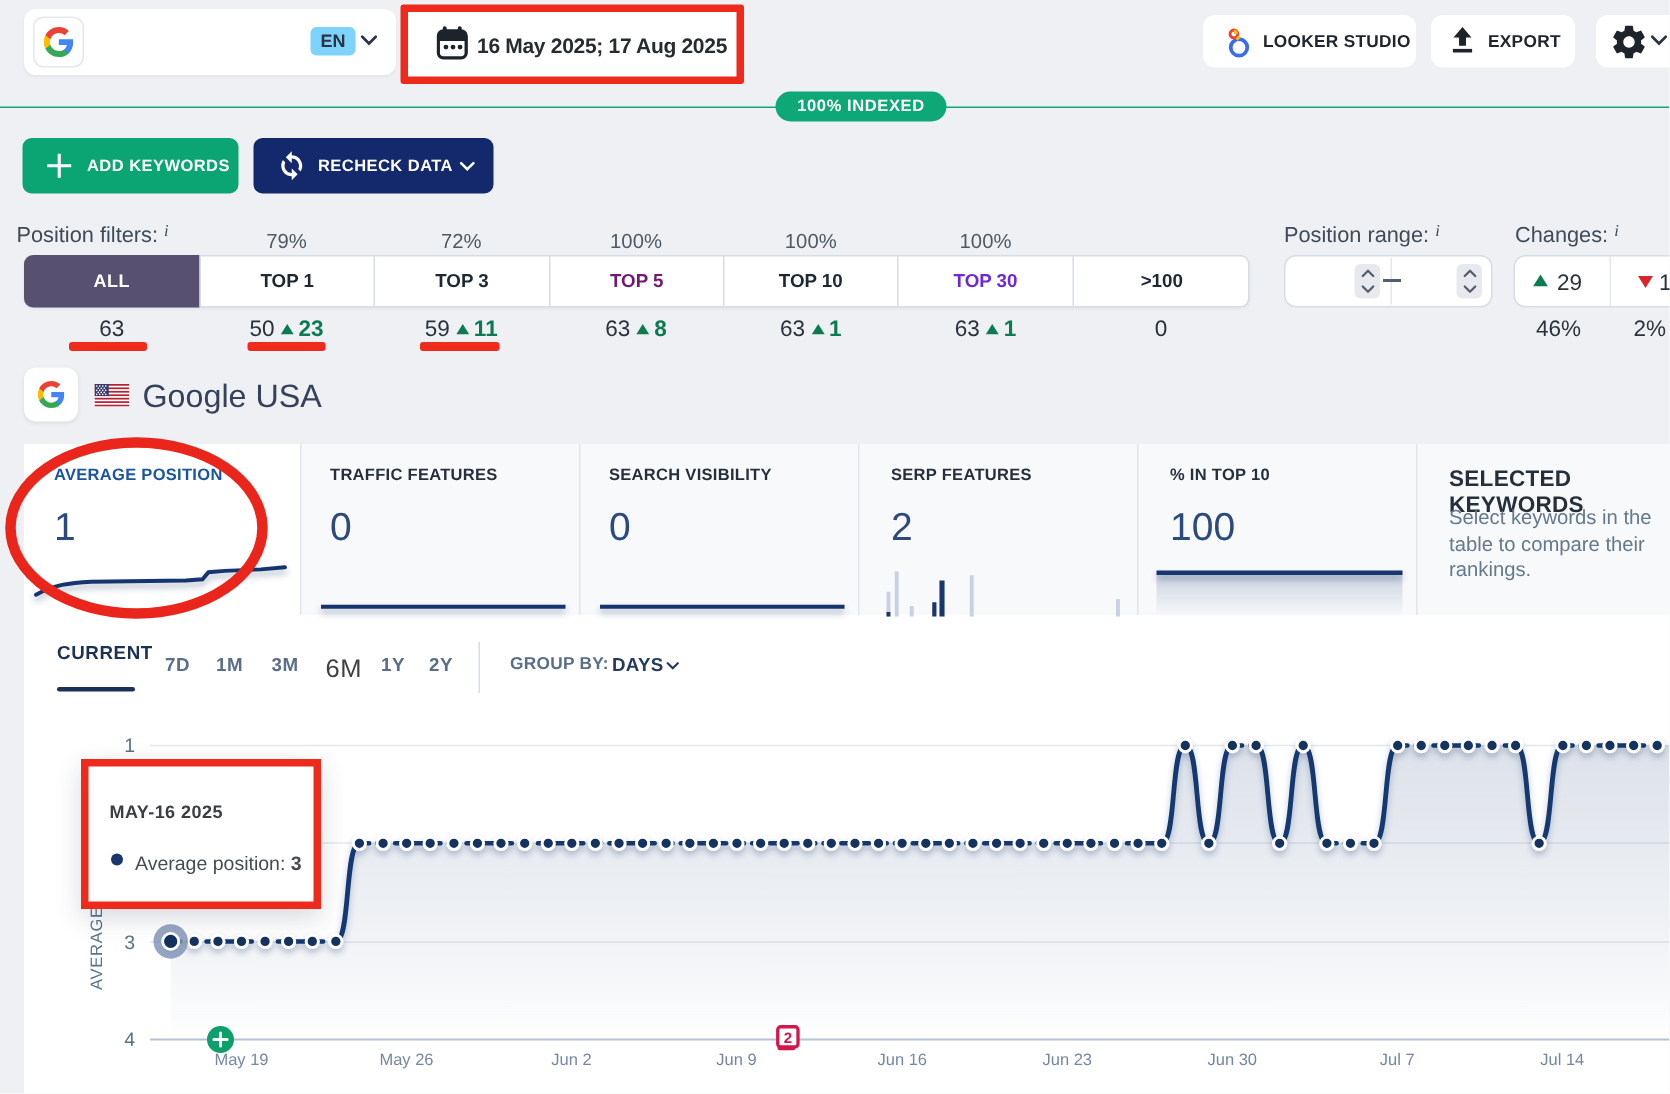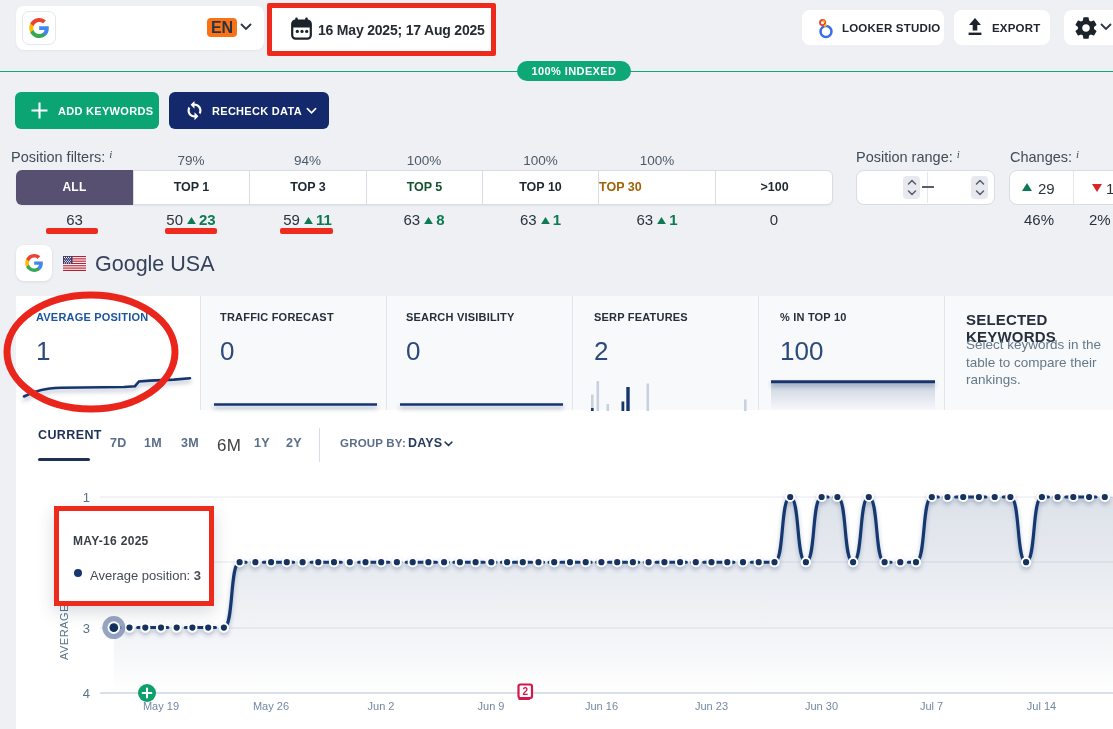--- a/index.html
+++ b/index.html
@@ -12,21 +12,21 @@
 <div id="page">
 
 <div class="abs white" style="left:16px;top:6px;width:248px;height:44px;border-radius:8px;box-shadow:0 1px 2px rgba(30,40,70,.05);"></div>
 <div class="abs" style="left:22px;top:11px;width:34px;height:34px;background:#fff;border:1px solid #e4e7ed;border-radius:7px;"></div>
 <svg class="abs" style="left:29px;top:18px;" width="20" height="20" viewBox="0 0 533.5 544.3">
       <path fill="#4285F4" d="M533.5 278.4c0-18.5-1.5-37.1-4.7-55.3H272.1v104.8h147c-6.1 33.8-25.7 63.7-54.4 82.7v68h87.7c51.5-47.4 81.1-117.4 81.1-200.2z"></path>
 <path fill="#34A853" d="M272.1 544.3c73.4 0 135.3-24.1 180.4-65.7l-87.7-68c-24.4 16.6-55.9 26-92.6 26-71 0-131.2-47.9-152.8-112.3H28.9v70.1c46.2 91.9 140.3 149.9 243.2 149.9z"></path>
 <path fill="#FBBC04" d="M119.3 324.3c-11.4-33.8-11.4-70.4 0-104.2V150H28.9c-38.6 76.9-38.6 167.5 0 244.4l90.4-70.1z"></path>
 <path fill="#EA4335" d="M272.1 107.7c38.8-.6 76.3 14 104.4 40.8l77.7-77.7C405 24.6 339.7-.8 272.1 0 169.2 0 75.1 58 28.9 150l90.4 70.1c21.5-64.5 81.8-112.4 152.8-112.4z"></path>
     </svg>
-<div class="abs" style="left:207px;top:18px;width:30px;height:19px;background:#f97316;border-radius:4px;color:#2b3442;font-size:16px;font-weight:bold;text-align:center;line-height:19px;">EN</div>
+<div class="abs" style="left:207px;top:18px;width:30px;height:19px;background:#7dd3fc;border-radius:4px;color:#2b3442;font-size:12px;font-weight:bold;text-align:center;line-height:19px;">EN</div>
 <svg class="abs" style="left:240px;top:23px;" width="12" height="8" viewBox="0 0 12 8">
       <path d="M1.5 1.5 L6 6 L10.5 1.5" fill="none" stroke="#2b3442" stroke-width="1.8" stroke-linecap="round"></path>
     </svg>
 
 <div class="abs" style="left:267px;top:3px;width:229px;height:53px;border:5px solid #ee2a1c;background:#fff;border-radius:2px;"></div>
 <div class="abs white" style="left:274px;top:10px;width:215px;height:39px;"></div>
 <svg class="abs" style="left:291px;top:16px;" width="22" height="24" viewBox="0 0 22 24">
 <rect x="4.2" y="1.5" width="2.6" height="5" rx="1.2" fill="#1d232b"></rect>
 <rect x="14.2" y="1.5" width="2.6" height="5" rx="1.2" fill="#1d232b"></rect>
 <rect x="1.2" y="4.6" width="18.6" height="18" rx="3.4" fill="none" stroke="#1d232b" stroke-width="2.2"></rect>
@@ -73,32 +73,32 @@
     </svg>
 <div class="abs" style="left:212px;top:105px;font-size:11px;font-weight:bold;color:#fff;letter-spacing:.3px;">RECHECK DATA</div>
 <svg class="abs" style="left:306px;top:107px;" width="11" height="8" viewBox="0 0 12 8">
       <path d="M1.5 1.5 L6 6 L10.5 1.5" fill="none" stroke="#fff" stroke-width="1.8" stroke-linecap="round"></path>
     </svg>
 
 <div class="abs" style="left:11px;top:148px;font-size:14.5px;color:#3f4c57;">Position filters: <i style="font-size:11px;font-family:'Liberation Serif',serif;vertical-align:4px;">i</i></div>
 <div class="abs" style="left:856px;top:148px;font-size:14.5px;color:#3f4c57;">Position range: <i style="font-size:11px;font-family:'Liberation Serif',serif;vertical-align:4px;">i</i></div>
 <div class="abs" style="left:1010px;top:148px;font-size:14.5px;color:#3f4c57;">Changes: <i style="font-size:11px;font-family:'Liberation Serif',serif;vertical-align:4px;">i</i></div>
 <div class="abs" style="left:151px;top:153px;width:80px;text-align:center;font-size:13.5px;color:#4c5a66;">79%</div>
-<div class="abs" style="left:267.5px;top:153px;width:80px;text-align:center;font-size:13.5px;color:#4c5a66;">94%</div>
+<div class="abs" style="left:267.5px;top:153px;width:80px;text-align:center;font-size:13.5px;color:#4c5a66;">72%</div>
 <div class="abs" style="left:384px;top:153px;width:80px;text-align:center;font-size:13.5px;color:#4c5a66;">100%</div>
 <div class="abs" style="left:500.5px;top:153px;width:80px;text-align:center;font-size:13.5px;color:#4c5a66;">100%</div>
 <div class="abs" style="left:617px;top:153px;width:80px;text-align:center;font-size:13.5px;color:#4c5a66;">100%</div>
 
 <div class="abs" style="left:16px;top:170px;width:817px;height:35px;background:#fff;border:1px solid #d8dce4;border-radius:6px;box-shadow:0 1px 2px rgba(30,40,70,.06);"></div>
 <div class="abs" style="left:16px;top:170px;width:117px;height:35px;background:#575071;border-radius:6px 0 0 6px;color:#fff;font-weight:bold;font-size:12px;text-align:center;line-height:35px;letter-spacing:.3px;">ALL</div>
 <div class="abs" style="left:133px;top:170px;width:116px;height:35px;border-left:1px solid #d8dce4;color:#1e2833;font-weight:bold;font-size:12.5px;text-align:center;line-height:35px;">TOP 1</div>
 <div class="abs" style="left:249px;top:170px;width:117px;height:35px;border-left:1px solid #d8dce4;color:#1e2833;font-weight:bold;font-size:12.5px;text-align:center;line-height:35px;">TOP 3</div>
-<div class="abs" style="left:366px;top:170px;width:116px;height:35px;border-left:1px solid #d8dce4;color:#14532d;font-weight:bold;font-size:12.5px;text-align:center;line-height:35px;">TOP 5</div>
+<div class="abs" style="left:366px;top:170px;width:116px;height:35px;border-left:1px solid #d8dce4;color:#701a75;font-weight:bold;font-size:12.5px;text-align:center;line-height:35px;">TOP 5</div>
 <div class="abs" style="left:482px;top:170px;width:116px;height:35px;border-left:1px solid #d8dce4;color:#1e2833;font-weight:bold;font-size:12.5px;text-align:center;line-height:35px;">TOP 10</div>
-<div class="abs" style="left:598px;top:170px;width:117px;height:35px;border-left:1px solid #d8dce4;color:#a16207;font-weight:bold;font-size:12.5px;text-align:left;line-height:35px;">TOP 30</div>
+<div class="abs" style="left:598px;top:170px;width:117px;height:35px;border-left:1px solid #d8dce4;color:#6d28d9;font-weight:bold;font-size:12.5px;text-align:center;line-height:35px;">TOP 30</div>
 <div class="abs" style="left:715px;top:170px;width:118px;height:35px;border-left:1px solid #d8dce4;color:#1e2833;font-weight:bold;font-size:12.5px;text-align:center;line-height:35px;">&gt;100</div>
 
 <div class="abs" style="left:24.5px;top:211px;width:100px;text-align:center;font-size:15px;color:#2a333d;">63</div>
 <div class="abs" style="left:131px;top:211px;width:120px;text-align:center;font-size:15px;color:#2a333d;">50<svg width="9" height="7" viewBox="0 0 10 8" style="margin:0 3px 1px 4px;">
         <path d="M5 0 L10 8 L0 8 Z" fill="#0d7a52"></path>
       </svg><span style="color:#0d7a52;font-weight:bold;">23</span></div>
 <div class="abs" style="left:247.5px;top:211px;width:120px;text-align:center;font-size:15px;color:#2a333d;">59<svg width="9" height="7" viewBox="0 0 10 8" style="margin:0 3px 1px 4px;">
         <path d="M5 0 L10 8 L0 8 Z" fill="#0d7a52"></path>
       </svg><span style="color:#0d7a52;font-weight:bold;">11</span></div>
 <div class="abs" style="left:364px;top:211px;width:120px;text-align:center;font-size:15px;color:#2a333d;">63<svg width="9" height="7" viewBox="0 0 10 8" style="margin:0 3px 1px 4px;">
@@ -186,21 +186,21 @@
 </svg>
 <div class="abs" style="left:95px;top:252px;font-size:21.5px;color:#36415c;">Google USA</div>
 
 <div class="abs white" style="left:16px;top:296px;width:1097px;height:433px;"></div>
 <div class="abs" style="left:200px;top:296px;width:186px;height:114px;background:#f8f9fb;border-left:1px solid #e2e6ec;"></div>
 <div class="abs" style="left:386px;top:296px;width:186px;height:114px;background:#f8f9fb;border-left:1px solid #e2e6ec;"></div>
 <div class="abs" style="left:572px;top:296px;width:186px;height:114px;background:#f8f9fb;border-left:1px solid #e2e6ec;"></div>
 <div class="abs" style="left:758px;top:296px;width:186px;height:114px;background:#f8f9fb;border-left:1px solid #e2e6ec;"></div>
 <div class="abs" style="left:944px;top:296px;width:169px;height:114px;background:#f8f9fb;border-left:1px solid #e2e6ec;"></div>
 <div class="abs" style="left:36px;top:311px;font-size:11px;font-weight:bold;color:#1a55a0;letter-spacing:.2px;">AVERAGE POSITION</div>
-<div class="abs" style="left:220px;top:311px;font-size:11px;font-weight:bold;color:#262f3c;letter-spacing:.2px;">TRAFFIC FORECAST</div>
+<div class="abs" style="left:220px;top:311px;font-size:11px;font-weight:bold;color:#262f3c;letter-spacing:.2px;">TRAFFIC FEATURES</div>
 <div class="abs" style="left:406px;top:311px;font-size:11px;font-weight:bold;color:#262f3c;letter-spacing:.2px;">SEARCH VISIBILITY</div>
 <div class="abs" style="left:594px;top:311px;font-size:11px;font-weight:bold;color:#262f3c;letter-spacing:.2px;">SERP FEATURES</div>
 <div class="abs" style="left:780px;top:311px;font-size:11px;font-weight:bold;color:#262f3c;letter-spacing:.2px;">% IN TOP 10</div>
 <div class="abs" style="left:966px;top:311px;font-size:15px;font-weight:bold;color:#262f3c;letter-spacing:.2px;">SELECTED KEYWORDS</div>
 <div class="abs" style="left:36px;top:336px;font-size:26px;font-weight:500;color:#2c4a7c;">1</div>
 <div class="abs" style="left:220px;top:336px;font-size:26px;font-weight:500;color:#2c4a7c;">0</div>
 <div class="abs" style="left:406px;top:336px;font-size:26px;font-weight:500;color:#2c4a7c;">0</div>
 <div class="abs" style="left:594px;top:336px;font-size:26px;font-weight:500;color:#2c4a7c;">2</div>
 <div class="abs" style="left:780px;top:336px;font-size:26px;font-weight:500;color:#2c4a7c;">100</div>
 <div class="abs" style="left:966px;top:336px;width:142px;font-size:13.5px;color:#64798a;line-height:17.5px;">Select keywords in the table to compare their rankings.</div>

